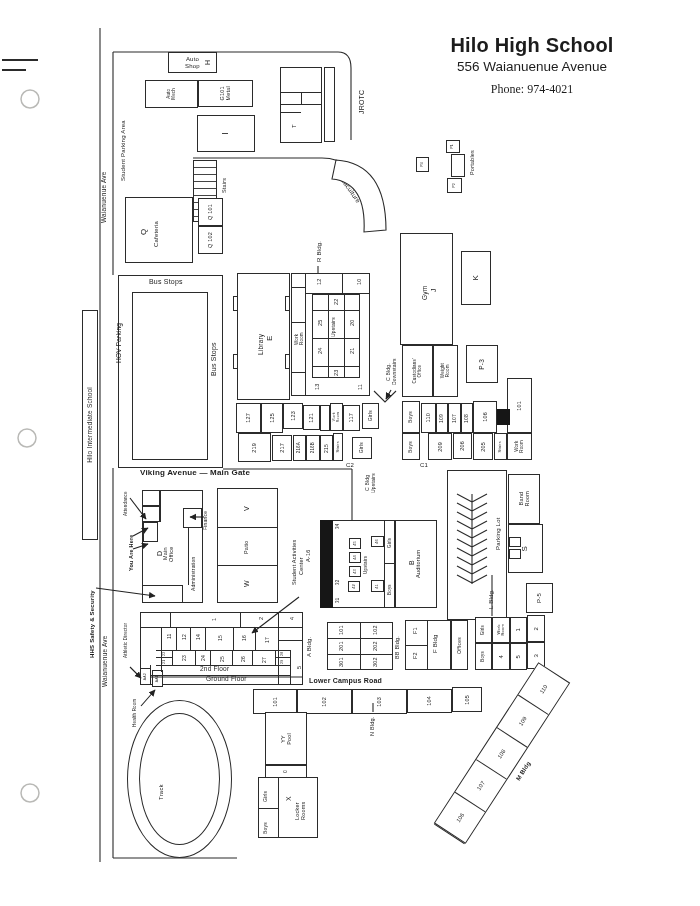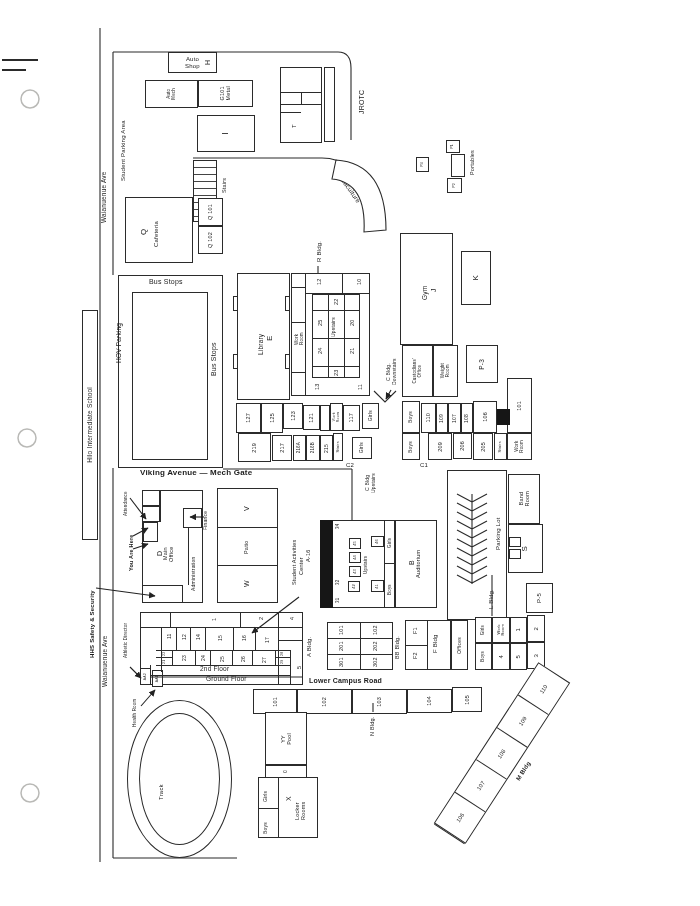--- a/index.html
+++ b/index.html
@@ -22,20 +22,23 @@
   #overlay{position:absolute;left:0;top:0;z-index:50;pointer-events:none}
   #mbldg{position:absolute;box-sizing:border-box;border:1.2px solid #2b2b2b;background:#fff;z-index:10}
   .mcell{box-sizing:border-box;border-bottom:1px solid #2b2b2b;display:flex;align-items:center;justify-content:center}
   .mcell:last-child{border-bottom:none}
 </style>
 </head>
 <body>
 
 <div id="stage">
   <div class="hdr">
+    <div class="hdr-title">Hilo High School</div>
+    <div class="hdr-addr">556 Waianuenue Avenue</div>
+    <div class="hdr-phone">Phone: 974-4021</div>
   </div>
   <div id="layer-rects">
       <div class="rect" style="left: 168px; top: 52px; width: 49px; height: 21px;">
         <span class="lab" style="font-size: 6px;">Auto
 Shop</span>
       </div>
       <div class="rect" style="left: 145px; top: 80px; width: 53px; height: 28px;">
         <span class="lab rot" style="font-size: 4.5px;">Auto
 Mech</span>
       </div>
@@ -343,21 +346,21 @@
       <div class="txt rot" style="font-size: 7px; left: 356px; top: 78px; width: 11.75px; height: 48px;">JROTC</div>
       <div class="txt" style="font-size: 6.5px; left: 341px; top: 170px; white-space: pre; transform: rotate(55deg); transform-origin: 0px 0px;">Aquaculture</div>
       <div class="txt rot" style="font-size: 5.5px; left: 219px; top: 168px; width: 9.875px; height: 34px;">Stairs</div>
       <div class="txt rot" style="font-size: 8px; left: 138px; top: 224px; width: 13px; height: 16px;">Q</div>
       <div class="txt rot" style="font-size: 6px; left: 151px; top: 213px; width: 10.5px; height: 42px;">Cafeteria</div>
       <div class="txt rot" style="font-size: 7px; left: 202px; top: 55px; width: 11.75px; height: 14px;">H</div>
       <div class="txt rot" style="font-size: 6px; left: 289px; top: 120px; width: 10.5px; height: 12px;">T</div>
       <div class="txt rot" style="font-size: 6.5px; left: 113px; top: 312px; width: 11.125px; height: 62px;">HOV Parking</div>
       <div class="txt" style="font-size: 7px; left: 149px; top: 278px; white-space: pre;">Bus Stops</div>
       <div class="txt rot" style="font-size: 7px; left: 208px; top: 330px; width: 11.75px; height: 58px;">Bus Stops</div>
-      <div class="txt b" style="font-size: 8px; left: 140px; top: 469px; white-space: pre;">Viking Avenue — Mech Gate</div>
+      <div class="txt b" style="font-size: 8px; left: 140px; top: 469px; white-space: pre;">Viking Avenue — Main Gate</div>
       <div class="txt rot" style="font-size: 6.5px; left: 255px; top: 320px; width: 11.125px; height: 48px;">Library</div>
       <div class="txt rot" style="font-size: 8px; left: 264px; top: 330px; width: 13px; height: 16px;">E</div>
       <div class="txt rot" style="font-size: 6px; left: 314px; top: 237px; width: 10.5px; height: 29px;">R Bldg.</div>
       <div class="txt rot" style="font-size: 7px; left: 428px; top: 283px; width: 11.75px; height: 14px;">J</div>
       <div class="txt rot" style="font-size: 6.5px; left: 419px; top: 280px; width: 11.125px; height: 25px;">Gym</div>
       <div class="txt rot" style="font-size: 5px; left: 384px; top: 350px; width: 15.5px; height: 44px;">C Bldg.
 Downstairs</div>
       <div class="txt" style="font-size: 6px; left: 346px; top: 462px; white-space: pre;">C2</div>
       <div class="txt" style="font-size: 6px; left: 420px; top: 462px; white-space: pre;">C1</div>
       <div class="txt rot" style="font-size: 5px; left: 363px; top: 464px; width: 15.5px; height: 38px;">C Bldg

